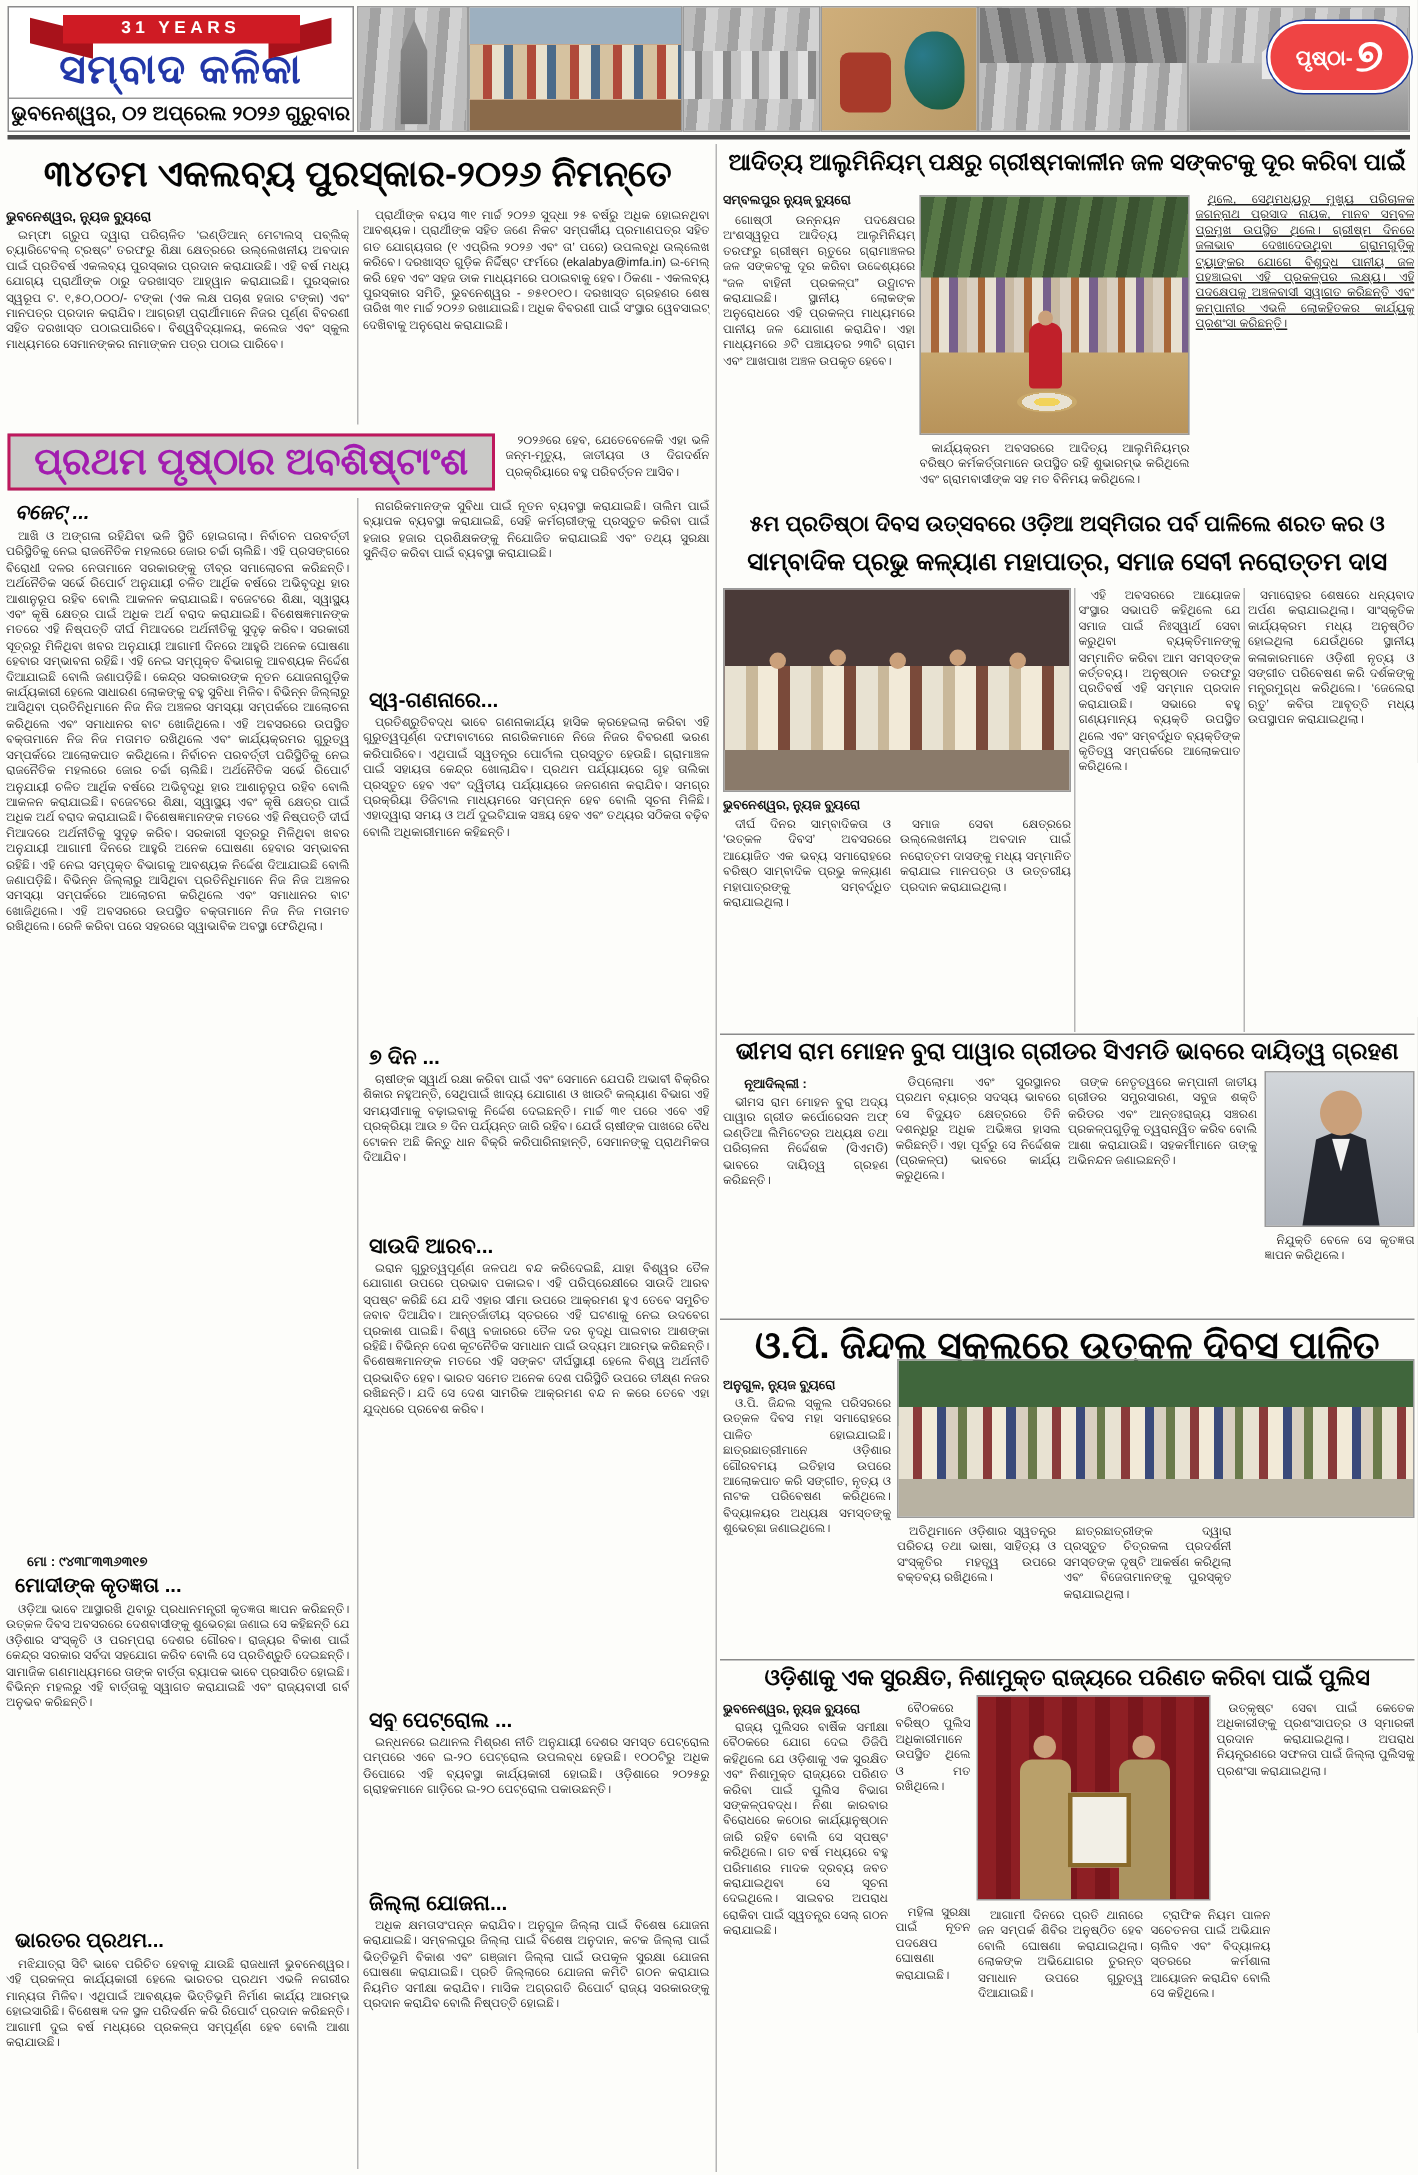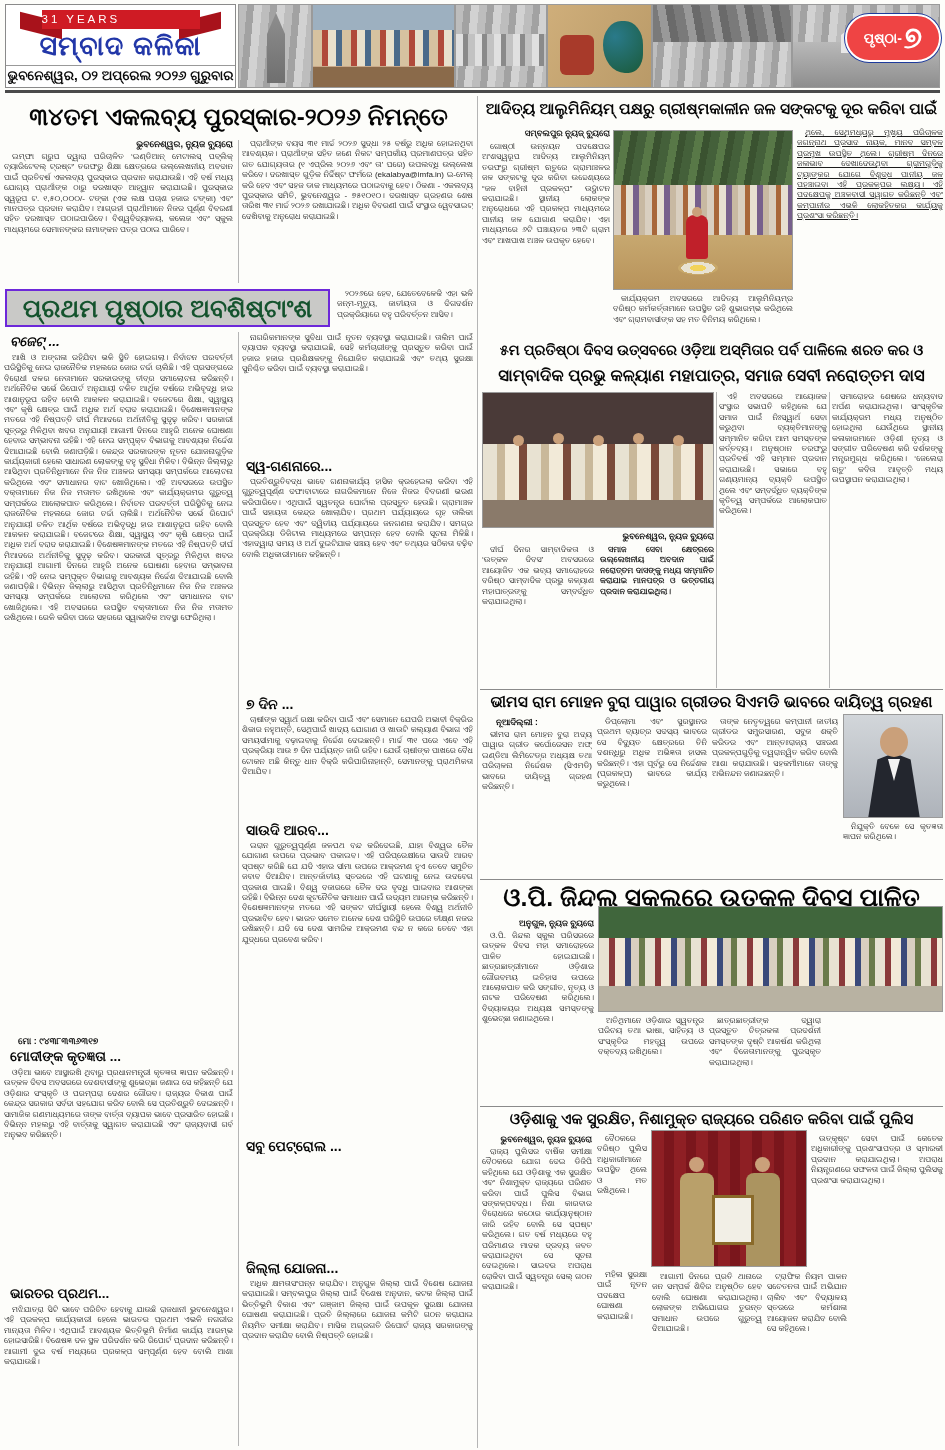--- a/index.html
+++ b/index.html
@@ -4,30 +4,30 @@
 <style>
   html,body{margin:0;padding:0;background:#e8e8e4;}
   #page{position:relative;width:945px;height:1450px;background:#fdfdfa;margin:0 auto;
         font-family:"Liberation Sans","DejaVu Sans",sans-serif;overflow:hidden;}
   .abs{position:absolute;}
   .txt{position:absolute;font-size:8px;line-height:10.4px;text-align:justify;color:#1c1c1c;
        overflow:hidden;word-break:break-word;}
   .txt::first-letter{margin-left:8px;}
   .headline{position:absolute;font-weight:bold;color:#050505;text-align:center;overflow:hidden;}
   .subhead{position:absolute;font-weight:bold;font-size:13.5px;color:#050505;overflow:hidden;}
-  .byline{position:absolute;font-weight:bold;font-size:8.5px;color:#111;text-align:right;overflow:hidden;}
+  .byline{position:absolute;font-weight:bold;font-size:8.5px;color:#111;text-align:left;overflow:hidden;}
   .rule-h{position:absolute;background:#8a8a8a;height:1px;}
   .rule-v{position:absolute;background:#b5b5b5;width:1px;}
   .photo{position:absolute;overflow:hidden;background:#cfcfcf;border:1px solid #9a9a9a;box-sizing:border-box;}
-  .banner{position:absolute;background:#c9c9c7;border:2px solid #6d28d9;box-sizing:border-box;
-          font-weight:bold;text-align:center;color:#14532d;}
+  .banner{position:absolute;background:#c9c9c7;border:2px solid #be185d;box-sizing:border-box;
+          font-weight:bold;text-align:center;color:#a21caf;}
   
   #masthead-box{border:1px solid #8a8a8a;background:#fff;box-sizing:border-box;}
   .ribbon{position:absolute;left:50%;transform:translateX(-50%);top:5px;width:158px;height:19px;
-          color:#fff;font-weight:normal;font-size:11.5px;text-align:left;line-height:19px;letter-spacing:3px;z-index:2;}
+          color:#fff;font-weight:bold;font-size:11.5px;text-align:center;line-height:19px;letter-spacing:3px;z-index:2;}
   .ribbon-tail{position:absolute;top:12px;width:42px;height:17px;z-index:1;}
   .paper-title{position:absolute;top:26px;left:0;width:100%;text-align:center;font-size:27px;
                font-weight:bold;letter-spacing:1px;}
   .dateline{position:absolute;bottom:3px;left:0;width:100%;text-align:center;font-size:13.5px;
             font-weight:bold;color:#0a0a0a;border-top:1px solid #999;padding-top:2px;}
   .badge{position:absolute;border-radius:24px;color:#fff;text-align:center;z-index:3;
          display:flex;align-items:center;justify-content:center;gap:2px;}
   .badge .b-small{font-size:14px;font-weight:bold;}
   .badge .b-big{font-size:30px;font-weight:bold;line-height:30px;}
   
@@ -111,20 +111,21 @@
 
   <div class="rule-v" style="left:238px;top:332px;height:1114px;"></div>
   <div class="txt" style="left:242px;top:333px;width:231px;height:122px;">ନାଗରିକମାନଙ୍କ ସୁବିଧା ପାଇଁ ନୂତନ ବ୍ୟବସ୍ଥା କରାଯାଇଛି। ତାଲିମ ପାଇଁ ବ୍ୟାପକ ବ୍ୟବସ୍ଥା କରାଯାଇଛି, ସେହି କର୍ମଚାରୀଙ୍କୁ ପ୍ରସ୍ତୁତ କରିବା ପାଇଁ ହଜାର ହଜାର ପ୍ରଶିକ୍ଷକଙ୍କୁ ନିଯୋଜିତ କରାଯାଇଛି ଏବଂ ତଥ୍ୟ ସୁରକ୍ଷା ସୁନିଶ୍ଚିତ କରିବା ପାଇଁ ବ୍ୟବସ୍ଥା କରାଯାଇଛି।</div>
   <div class="subhead" style="left:246px;top:458px;width:200px;height:16px;font-size:14px;">ସ୍ୱ-ଗଣନାରେ...</div>
   <div class="txt" style="left:242px;top:477px;width:231px;height:216px;">ପ୍ରତିଶ୍ରୁତିବଦ୍ଧ ଭାବେ ଗଣନାକାର୍ଯ୍ୟ ହାସିକ କ୍ରହେଇଲା କରିବା ଏହି ଗୁରୁତ୍ୱପୂର୍ଣ୍ଣ ଦଫାବାଟାରେ ନାଗରିକମାନେ ନିଜେ ନିଜର ବିବରଣୀ ଭରଣ କରିପାରିବେ। ଏଥିପାଇଁ ସ୍ୱତନ୍ତ୍ର ପୋର୍ଟାଲ ପ୍ରସ୍ତୁତ ହେଉଛି। ଗ୍ରାମାଞ୍ଚଳ ପାଇଁ ସହାୟତା କେନ୍ଦ୍ର ଖୋଲାଯିବ। ପ୍ରଥମ ପର୍ଯ୍ୟାୟରେ ଗୃହ ତାଲିକା ପ୍ରସ୍ତୁତ ହେବ ଏବଂ ଦ୍ୱିତୀୟ ପର୍ଯ୍ୟାୟରେ ଜନଗଣନା କରାଯିବ। ସମଗ୍ର ପ୍ରକ୍ରିୟା ଡିଜିଟାଲ ମାଧ୍ୟମରେ ସମ୍ପନ୍ନ ହେବ ବୋଲି ସୂଚନା ମିଳିଛି। ଏହାଦ୍ୱାରା ସମୟ ଓ ଅର୍ଥ ଦୁଇଟିଯାକ ସଞ୍ଚୟ ହେବ ଏବଂ ତଥ୍ୟର ସଠିକତା ବଢ଼ିବ ବୋଲି ଅଧିକାରୀମାନେ କହିଛନ୍ତି।</div>
   <div class="subhead" style="left:246px;top:696px;width:150px;height:16px;font-size:14px;">୭ ଦିନ ...</div>
   <div class="txt" style="left:242px;top:715px;width:231px;height:104px;">ଚାଷୀଙ୍କ ସ୍ୱାର୍ଥ ରକ୍ଷା କରିବା ପାଇଁ ଏବଂ ସେମାନେ ଯେପରି ଅଭାବୀ ବିକ୍ରିର ଶିକାର ନହୁଅନ୍ତି, ସେଥିପାଇଁ ଖାଦ୍ୟ ଯୋଗାଣ ଓ ଖାଉଟି କଲ୍ୟାଣ ବିଭାଗ ଏହି ସମୟସୀମାକୁ ବଢ଼ାଇବାକୁ ନିର୍ଦ୍ଦେଶ ଦେଇଛନ୍ତି। ମାର୍ଚ୍ଚ ୩୧ ପରେ ଏବେ ଏହି ପ୍ରକ୍ରିୟା ଆଉ ୭ ଦିନ ପର୍ଯ୍ୟନ୍ତ ଜାରି ରହିବ। ଯେଉଁ ଚାଷୀଙ୍କ ପାଖରେ ବୈଧ ଟୋକନ ଅଛି କିନ୍ତୁ ଧାନ ବିକ୍ରି କରିପାରିନାହାନ୍ତି, ସେମାନଙ୍କୁ ପ୍ରାଥମିକତା ଦିଆଯିବ।</div>
   <div class="subhead" style="left:246px;top:822px;width:180px;height:16px;font-size:14px;">ସାଉଦି ଆରବ...</div>
   <div class="txt" style="left:242px;top:841px;width:231px;height:294px;">ଇରାନ ଗୁରୁତ୍ୱପୂର୍ଣ୍ଣ ଜଳପଥ ବନ୍ଦ କରିଦେଇଛି, ଯାହା ବିଶ୍ୱର ତୈଳ ଯୋଗାଣ ଉପରେ ପ୍ରଭାବ ପକାଇବ। ଏହି ପରିପ୍ରେକ୍ଷୀରେ ସାଉଦି ଆରବ ସ୍ପଷ୍ଟ କରିଛି ଯେ ଯଦି ଏହାର ସୀମା ଉପରେ ଆକ୍ରମଣ ହୁଏ ତେବେ ସମୁଚିତ ଜବାବ ଦିଆଯିବ। ଆନ୍ତର୍ଜାତୀୟ ସ୍ତରରେ ଏହି ଘଟଣାକୁ ନେଇ ଉଦବେଗ ପ୍ରକାଶ ପାଇଛି। ବିଶ୍ୱ ବଜାରରେ ତୈଳ ଦର ବୃଦ୍ଧି ପାଇବାର ଆଶଙ୍କା ରହିଛି। ବିଭିନ୍ନ ଦେଶ କୂଟନୈତିକ ସମାଧାନ ପାଇଁ ଉଦ୍ୟମ ଆରମ୍ଭ କରିଛନ୍ତି। ବିଶେଷଜ୍ଞମାନଙ୍କ ମତରେ ଏହି ସଙ୍କଟ ଦୀର୍ଘସ୍ଥାୟୀ ହେଲେ ବିଶ୍ୱ ଅର୍ଥନୀତି ପ୍ରଭାବିତ ହେବ। ଭାରତ ସମେତ ଅନେକ ଦେଶ ପରିସ୍ଥିତି ଉପରେ ତୀକ୍ଷ୍ଣ ନଜର ରଖିଛନ୍ତି। ଯଦି ସେ ଦେଶ ସାମରିକ ଆକ୍ରମଣ ବନ୍ଦ ନ କରେ ତେବେ ଏହା ଯୁଦ୍ଧରେ ପ୍ରବେଶ କରିବ।</div>
   <div class="subhead" style="left:246px;top:1138px;width:190px;height:16px;font-size:14px;">ସବୁ ପେଟ୍ରୋଲ ...</div>
+  <div class="txt" style="left:242px;top:1157px;width:231px;height:100px;">ଇନ୍ଧନରେ ଇଥାନଲ ମିଶ୍ରଣ ନୀତି ଅନୁଯାୟୀ ଦେଶର ସମସ୍ତ ପେଟ୍ରୋଲ ପମ୍ପରେ ଏବେ ଇ-୨୦ ପେଟ୍ରୋଲ ଉପଲବ୍ଧ ହେଉଛି। ୧୦୦ଟିରୁ ଅଧିକ ଡିପୋରେ ଏହି ବ୍ୟବସ୍ଥା କାର୍ଯ୍ୟକାରୀ ହୋଇଛି। ଓଡ଼ିଶାରେ ୨୦୨୫ରୁ ଗ୍ରାହକମାନେ ଗାଡ଼ିରେ ଇ-୨୦ ପେଟ୍ରୋଲ ପକାଉଛନ୍ତି।</div>
   <div class="subhead" style="left:246px;top:1260px;width:190px;height:16px;font-size:14px;">ଜିଲ୍ଲା ଯୋଜନା...</div>
   <div class="txt" style="left:242px;top:1279px;width:231px;height:167px;">ଅଧିକ କ୍ଷମତାସଂପନ୍ନ କରାଯିବ। ଅନୁଗୁଳ ଜିଲ୍ଲା ପାଇଁ ବିଶେଷ ଯୋଜନା କରାଯାଇଛି। ସମ୍ବଲପୁର ଜିଲ୍ଲା ପାଇଁ ବିଶେଷ ଅନୁଦାନ, କଟକ ଜିଲ୍ଲା ପାଇଁ ଭିତ୍ତିଭୂମି ବିକାଶ ଏବଂ ଗଞ୍ଜାମ ଜିଲ୍ଲା ପାଇଁ ଉପକୂଳ ସୁରକ୍ଷା ଯୋଜନା ଘୋଷଣା କରାଯାଇଛି। ପ୍ରତି ଜିଲ୍ଲାରେ ଯୋଜନା କମିଟି ଗଠନ କରାଯାଇ ନିୟମିତ ସମୀକ୍ଷା କରାଯିବ। ମାସିକ ଅଗ୍ରଗତି ରିପୋର୍ଟ ରାଜ୍ୟ ସରକାରଙ୍କୁ ପ୍ରଦାନ କରାଯିବ ବୋଲି ନିଷ୍ପତ୍ତି ହୋଇଛି।</div>
 
   <div class="headline" style="left:480px;top:98px;width:463px;height:22px;font-size:15.5px;line-height:21px;">
     <span>ଆଦିତ୍ୟ ଆଲୁମିନିୟମ୍ ପକ୍ଷରୁ ଗ୍ରୀଷ୍ମକାଳୀନ ଜଳ ସଙ୍କଟକୁ ଦୂର କରିବା ପାଇଁ “ଜଳ ବାହିନୀ ପ୍ରକଳ୍ପ” ଉଦ୍ଘାଟନ</span>
   </div>
   <div class="byline" style="left:482px;top:128px;width:128px;">
     <span>ସମ୍ବଲପୁର ନ୍ୟୁଜ୍ ବ୍ୟୁରୋ</span>
   </div>
   <div class="txt" style="left:482px;top:142px;width:128px;height:196px;">ଗୋଷ୍ଠୀ ଉନ୍ନୟନ ପଦକ୍ଷେପର ଅଂଶସ୍ୱରୂପ ଆଦିତ୍ୟ ଆଲୁମିନିୟମ୍ ତରଫରୁ ଗ୍ରୀଷ୍ମ ଋତୁରେ ଗ୍ରାମାଞ୍ଚଳର ଜଳ ସଙ୍କଟକୁ ଦୂର କରିବା ଉଦ୍ଦେଶ୍ୟରେ “ଜଳ ବାହିନୀ ପ୍ରକଳ୍ପ” ଉଦ୍ଘାଟନ କରାଯାଇଛି। ସ୍ଥାନୀୟ ଲୋକଙ୍କ ଅନୁରୋଧରେ ଏହି ପ୍ରକଳ୍ପ ମାଧ୍ୟମରେ ପାନୀୟ ଜଳ ଯୋଗାଣ କରାଯିବ। ଏହା ମାଧ୍ୟମରେ ୬ଟି ପଞ୍ଚାୟତର ୨୩ଟି ଗ୍ରାମ ଏବଂ ଆଖପାଖ ଅଞ୍ଚଳ ଉପକୃତ ହେବେ।</div>
@@ -151,21 +152,21 @@
     <div class="head-dot" style="left:30px;top:42px;width:11px;height:11px;"></div>
     <div class="head-dot" style="left:70px;top:40px;width:11px;height:11px;"></div>
     <div class="head-dot" style="left:110px;top:42px;width:11px;height:11px;"></div>
     <div class="head-dot" style="left:150px;top:40px;width:11px;height:11px;"></div>
     <div class="head-dot" style="left:190px;top:42px;width:11px;height:11px;"></div>
   </div>
   <div class="byline" style="left:482px;top:531px;width:232px;">
     <span>ଭୁବନେଶ୍ୱର, ନ୍ୟୁଜ ବ୍ୟୁରୋ</span>
   </div>
   <div class="txt" style="left:482px;top:545px;width:112px;height:143px;">ଦୀର୍ଘ ଦିନର ସାମ୍ବାଦିକତା ଓ ‘ଉତ୍କଳ ଦିବସ’ ଅବସରରେ ଆୟୋଜିତ ଏକ ଭବ୍ୟ ସମାରୋହରେ ବରିଷ୍ଠ ସାମ୍ବାଦିକ ପ୍ରଭୁ କଳ୍ୟାଣ ମହାପାତ୍ରଙ୍କୁ ସମ୍ବର୍ଦ୍ଧିତ କରାଯାଇଥିଲା।</div>
-  <div class="txt" style="left:600px;top:545px;width:114px;height:143px;font-weight:bold;">ସମାଜ ସେବା କ୍ଷେତ୍ରରେ ଉଲ୍ଲେଖନୀୟ ଅବଦାନ ପାଇଁ ନରୋତ୍ତମ ଦାସଙ୍କୁ ମଧ୍ୟ ସମ୍ମାନିତ କରାଯାଇ ମାନପତ୍ର ଓ ଉତ୍ତରୀୟ ପ୍ରଦାନ କରାଯାଇଥିଲା।</div>
+  <div class="txt" style="left:600px;top:545px;width:114px;height:143px;">ସମାଜ ସେବା କ୍ଷେତ୍ରରେ ଉଲ୍ଲେଖନୀୟ ଅବଦାନ ପାଇଁ ନରୋତ୍ତମ ଦାସଙ୍କୁ ମଧ୍ୟ ସମ୍ମାନିତ କରାଯାଇ ମାନପତ୍ର ଓ ଉତ୍ତରୀୟ ପ୍ରଦାନ କରାଯାଇଥିଲା।</div>
   <div class="txt" style="left:832px;top:392px;width:111px;height:296px;">ସମାରୋହର ଶେଷରେ ଧନ୍ୟବାଦ ଅର୍ପଣ କରାଯାଇଥିଲା। ସାଂସ୍କୃତିକ କାର୍ଯ୍ୟକ୍ରମ ମଧ୍ୟ ଅନୁଷ୍ଠିତ ହୋଇଥିଲା ଯେଉଁଥିରେ ସ୍ଥାନୀୟ କଳାକାରମାନେ ଓଡ଼ିଶୀ ନୃତ୍ୟ ଓ ସଙ୍ଗୀତ ପରିବେଷଣ କରି ଦର୍ଶକଙ୍କୁ ମନ୍ତ୍ରମୁଗ୍ଧ କରିଥିଲେ। ‘ଜେଲେରା ଋତୁ’ କବିତା ଆବୃତ୍ତି ମଧ୍ୟ ଉପସ୍ଥାପନ କରାଯାଇଥିଲା।</div>
   <div class="txt" style="left:719px;top:392px;width:108px;height:296px;">ଏହି ଅବସରରେ ଆୟୋଜକ ସଂସ୍ଥାର ସଭାପତି କହିଥିଲେ ଯେ ସମାଜ ପାଇଁ ନିଃସ୍ୱାର୍ଥ ସେବା କରୁଥିବା ବ୍ୟକ୍ତିମାନଙ୍କୁ ସମ୍ମାନିତ କରିବା ଆମ ସମସ୍ତଙ୍କ କର୍ତ୍ତବ୍ୟ। ଅନୁଷ୍ଠାନ ତରଫରୁ ପ୍ରତିବର୍ଷ ଏହି ସମ୍ମାନ ପ୍ରଦାନ କରାଯାଉଛି। ସଭାରେ ବହୁ ଗଣ୍ୟମାନ୍ୟ ବ୍ୟକ୍ତି ଉପସ୍ଥିତ ଥିଲେ ଏବଂ ସମ୍ବର୍ଦ୍ଧିତ ବ୍ୟକ୍ତିଙ୍କ କୃତିତ୍ୱ ସମ୍ପର୍କରେ ଆଲୋକପାତ କରିଥିଲେ।</div>
   <div class="rule-v" style="left:716px;top:392px;height:296px;"></div>
   <div class="rule-v" style="left:829px;top:392px;height:296px;"></div>
   <div class="rule-h" style="left:480px;top:689px;width:463px;"></div>
 
   <div class="headline" style="left:480px;top:692px;width:463px;height:21px;font-size:15.5px;line-height:20px;">
     <span>ଭୀମସ ରାମ ମୋହନ ବୁରା ପାୱାର ଗ୍ରୀଡର ସିଏମଡି ଭାବରେ ଦାୟିତ୍ୱ ଗ୍ରହଣ କଲେ</span>
   </div>
   <div class="byline" style="left:482px;top:717px;width:70px;text-align:center;">

